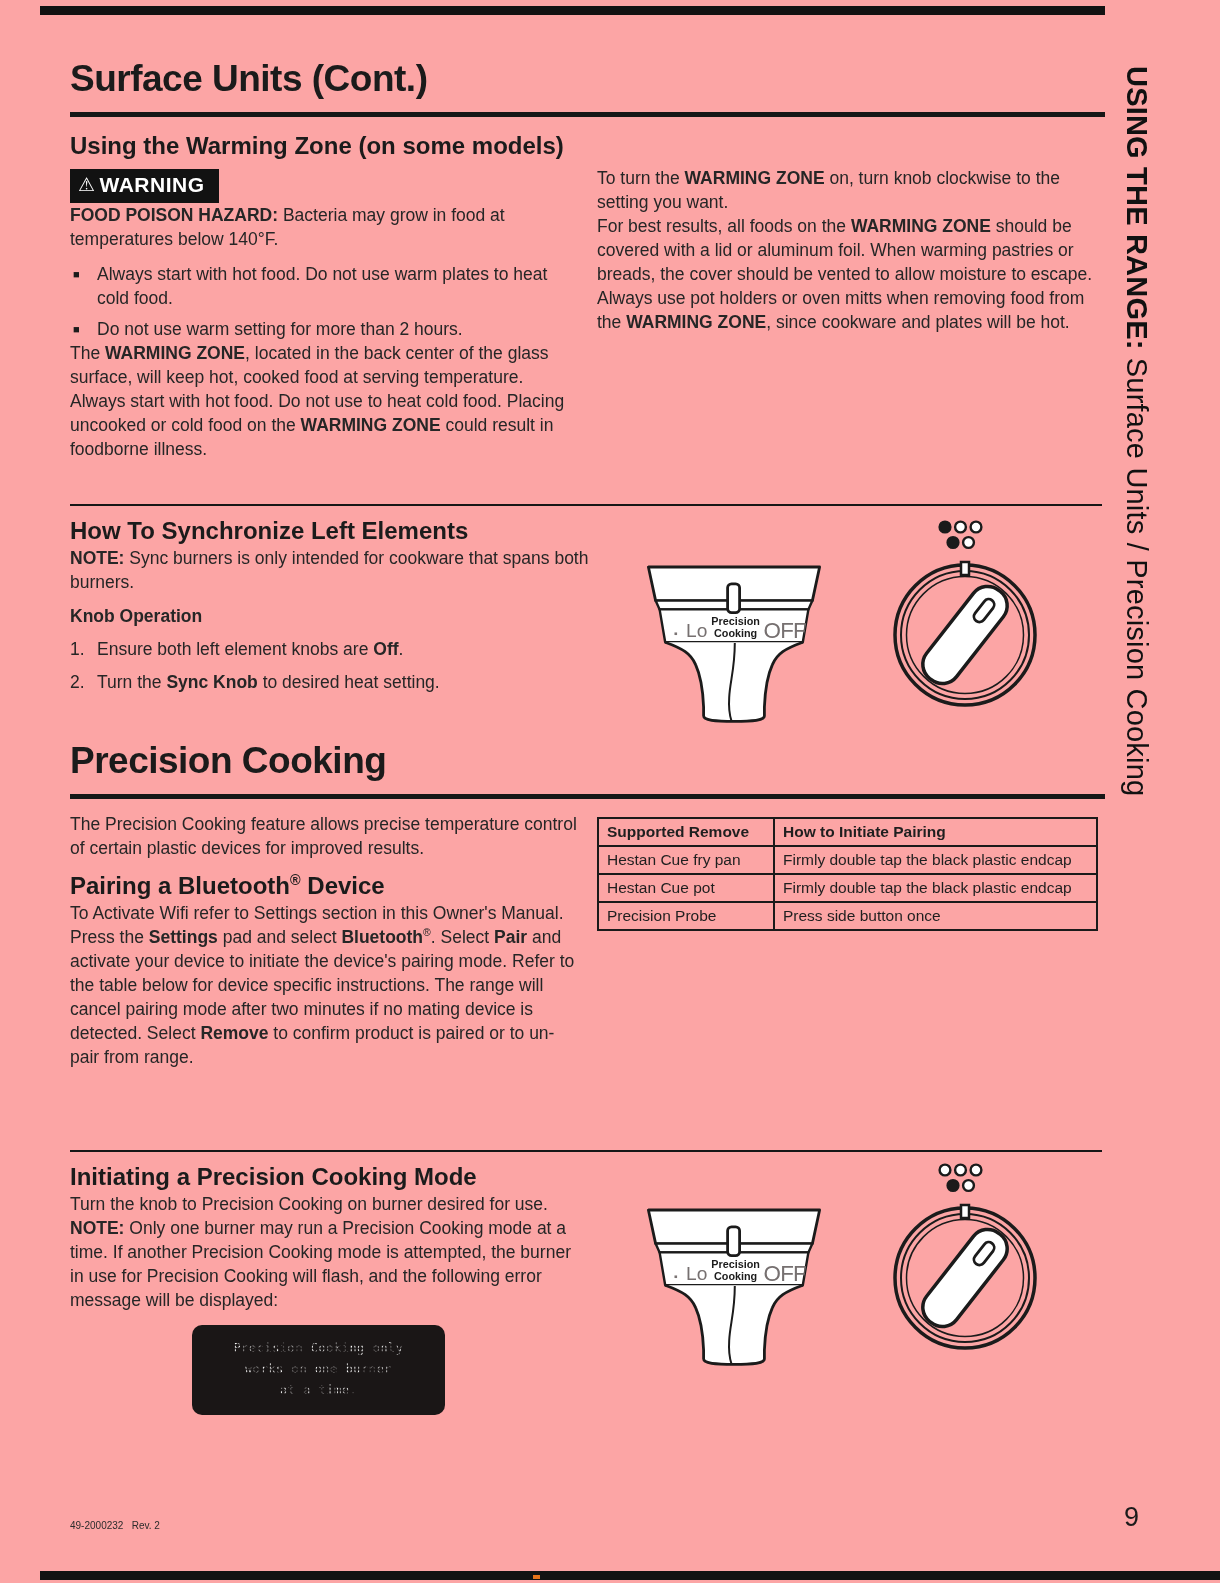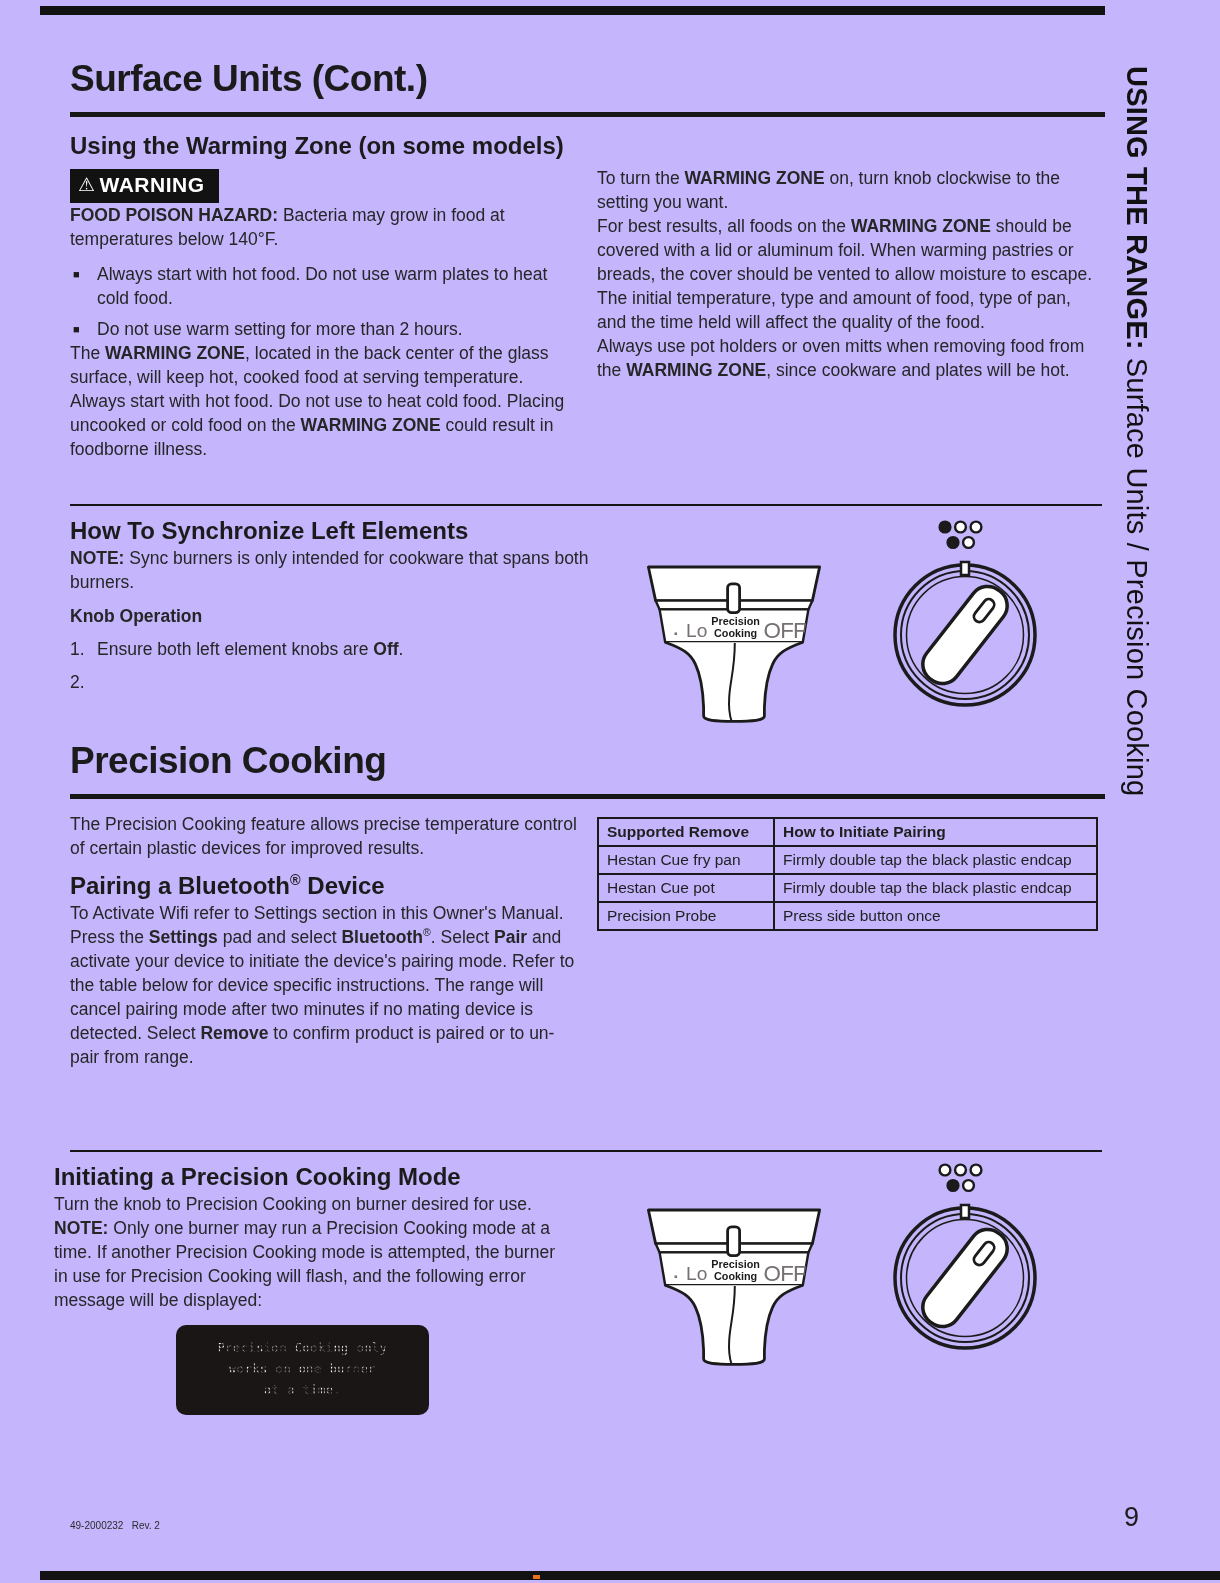--- a/index.html
+++ b/index.html
@@ -1,17 +1,17 @@
 <!DOCTYPE html>
 <html><head>
 <meta charset="utf-8">
 <style>
   html,body { margin:0; padding:0; background:#ffffff; }
   .page {
-    position:relative; width:1220px; height:1583px; background:#c4b5fd;
+    position:relative; width:1220px; height:1583px; background:#fca5a5;
     font-family:"Liberation Sans", sans-serif; color:#1f1f1f; overflow:hidden;
   }
   .abs { position:absolute; }
   .bar { background:#121212; }
   .h1 { font-size:37px; font-weight:bold; letter-spacing:-0.5px; color:#1b1b1b; white-space:nowrap; }
   .h2 { font-size:24px; font-weight:bold; color:#1b1b1b; white-space:nowrap; line-height:30px; }
   .rule-thick { background:#161616; height:5px; }
   .rule-thin  { background:#161616; height:2px; }
   .col { line-height:24px; font-size:17.5px; color:#262626; }
   .col p { margin:0; }
@@ -99,37 +99,37 @@
     <ul class="blist">
       <li>Always start with hot food. Do not use warm plates to heat cold food.</li>
       <li>Do not use warm setting for more than 2 hours.</li>
     </ul>
     <p class="mt9">The <span style="font-weight: bold;">WARMING ZONE</span>, located in the back center of the glass surface, will keep hot, cooked food at serving temperature. Always start with hot food. Do not use to heat cold food. Placing uncooked or cold food on the <span style="font-weight: bold;">WARMING ZONE</span> could result in foodborne illness.</p>
   </div>
 
   <div class="abs col" style="left:597px; top:166px; width:503px;">
     <p>To turn the <span style="font-weight: bold;">WARMING ZONE</span> on, turn knob clockwise to the setting you want.</p>
     <p class="mt9">For best results, all foods on the <span style="font-weight: bold;">WARMING ZONE</span> should be covered with a lid or aluminum foil. When warming pastries or breads, the cover should be vented to allow moisture to escape.</p>
-    <p class="mt9">The initial temperature, type and amount of food, type of pan, and the time held will affect the quality of the food.</p>
     <p class="mt9">Always use pot holders or oven mitts when removing food from the <span style="font-weight: bold;">WARMING ZONE</span>, since cookware and plates will be hot.</p>
   </div>
 
   <div class="abs rule-thin" style="left:70px; top:504px; width:1032px;"></div>
 
   <div class="abs col" style="left:70px; top:516px; width:520px;">
     <div class="h2">How To Synchronize Left Elements</div>
     <p class="mt12"><span style="font-weight: bold;">NOTE:</span> Sync burners is only intended for cookware that spans both burners.</p>
     <div class="bold-sub">Knob Operation</div>
     <div class="olist">
       <div class="oitem">
         <span class="num">1.</span>
         <span>Ensure both left element knobs are <span style="font-weight: bold;">Off</span>.</span>
       </div>
       <div class="oitem">
         <span class="num">2.</span>
+        <span>Turn the <span style="font-weight: bold;">Sync Knob</span> to desired heat setting.</span>
       </div>
     </div>
   </div>
 
   <div class="figure" style="left:635px; top:515px;">
     <svg class="knob-side" viewBox="0 0 240 200">
       <defs>
           <clipPath id="bandA">
             <path d="M27,58 L213,58 L206,99 L34,99 Z"></path>
           </clipPath>
@@ -198,21 +198,21 @@
     </tr>
     <tr>
       <td>Precision Probe</td>
       <td>Press side button once</td>
     </tr>
   </tbody>
     </table>
 
   <div class="abs rule-thin" style="left:70px; top:1150px; width:1032px;"></div>
 
-  <div class="abs col" style="left:54px; top:1162px; width:510px;">
+  <div class="abs col" style="left:70px; top:1162px; width:510px;">
     <div class="h2">Initiating a Precision Cooking Mode</div>
     <p class="mt8">Turn the knob to Precision Cooking on burner desired for use. <span style="font-weight: bold;">NOTE:</span> Only one burner may run a Precision Cooking mode at a time. If another Precision Cooking mode is attempted, the burner in use for Precision Cooking will flash, and the following error message will be displayed:</p>
     <div class="lcd">
       <div class="line">Precision Cooking only</div>
       <div class="line">works on one burner</div>
       <div class="line">at a time.</div>
     </div>
   </div>
 
   <div class="figure" style="left:635px; top:1158px;">

